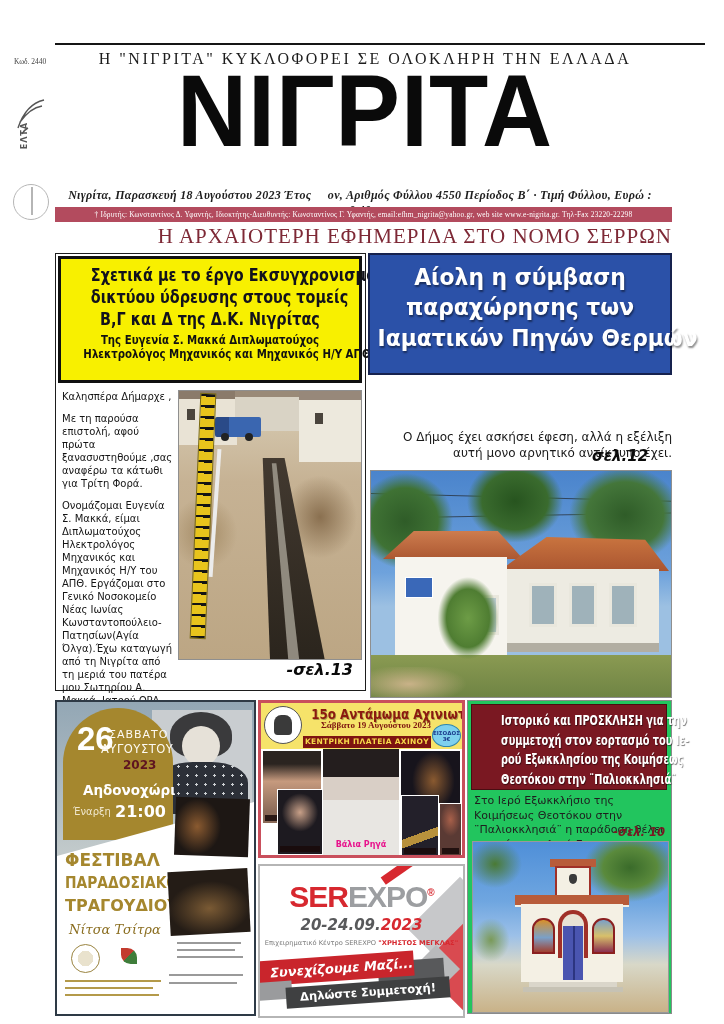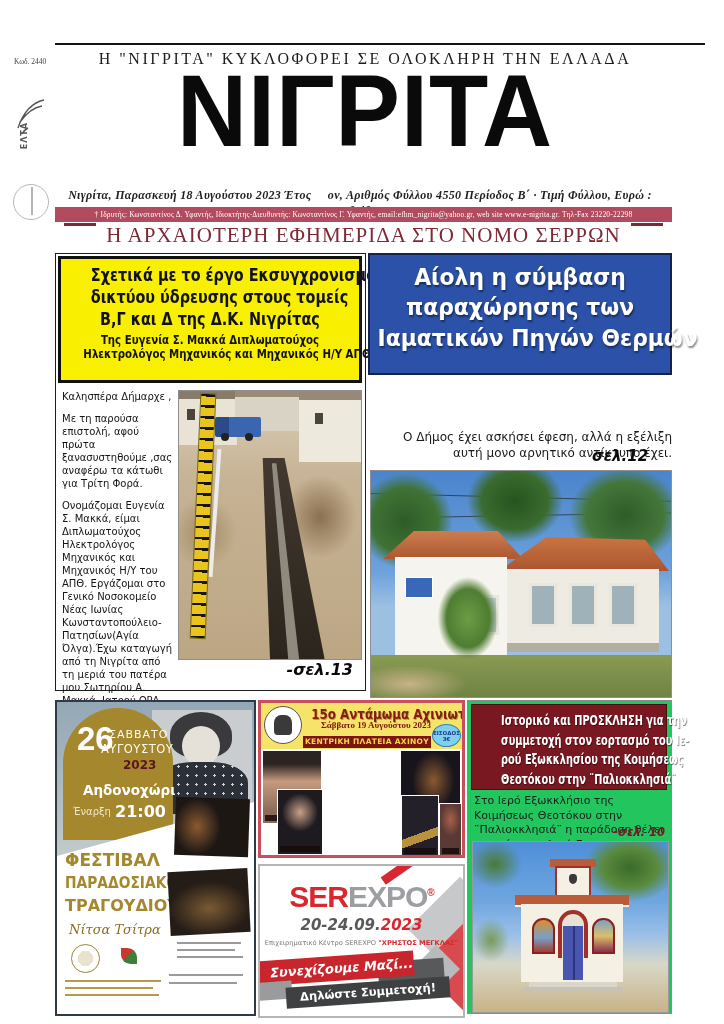--- a/index.html
+++ b/index.html
@@ -25,21 +25,21 @@
   .mast-title{left:55px;top:60px;width:620px;text-align:center;
               font-family:"Liberation Sans","DejaVu Sans",sans-serif;font-weight:900;
               font-size:97px;line-height:1.05;color:#0a0a0a;transform:scaleY(1.05);letter-spacing:1px;}
   .mast-sub{left:257px;top:166px;width:381px;height:19px;background:#3E8ECF;color:#fff;
             font:700 12.5px "Liberation Serif","DejaVu Serif",serif;letter-spacing:3px;
             text-align:center;line-height:20px;}
   .dateline{left:60px;top:188px;width:600px;text-align:center;color:#1e1e1e;
             font:italic 700 12px "Liberation Serif","DejaVu Serif",serif;letter-spacing:.3px;}
   .pub-bar{left:55px;top:207px;width:617px;height:15px;background:#B34B5E;color:#fff;
            font:7.4px "Liberation Serif","DejaVu Serif",serif;text-align:center;line-height:15px;letter-spacing:.2px;}
-  .slogan-row{left:55px;top:223px;width:617px;height:27px;display:flex;align-items:flex-start;justify-content:center;gap:10px;}
+  .slogan-row{left:55px;top:223px;width:617px;height:27px;display:flex;align-items:flex-end;justify-content:center;gap:10px;flex-direction:column;}
   .slogan-dash{width:32px;height:2.5px;background:#7E2936;}
   .slogan-txt{font:21px "Liberation Serif","DejaVu Serif",serif;color:#7E2936;letter-spacing:1px;}
 
   
   .lblock{left:55px;top:253px;width:311px;height:438px;border:1.5px solid #1d1d1d;background:#fff;box-sizing:border-box;}
   .ybox{position:absolute;left:2px;top:2px;width:304px;height:127px;background:#F8F000;
         border:3px solid #101010;box-sizing:border-box;text-align:center;padding-top:5px;}
   .ybox .hl{font-weight:700;font-size:18px;line-height:1.22;color:#12121c;transform:scaleX(.8);}
   .ybox .by1{margin-top:3px;font-weight:700;font-size:12px;color:#111;transform:scaleX(.85);}
   .ybox .by2{font-weight:700;font-size:12px;color:#111;transform:scaleX(.85);}
@@ -344,20 +344,23 @@
     <div class="a-badge">
       <div>ΕΙΣΟΔΟΣ</div>
       <div>3€</div>
     </div>
     <div class="a-ph" style="left:2px;top:48px;width:58px;height:72px;background:linear-gradient(180deg,#2b2420 18%,#c69a7e 42%,#8a6a58 85%);">
       <div class="a-name"></div>
     </div>
     <div class="a-ph" style="left:140px;top:48px;width:59px;height:66px;background:radial-gradient(45% 55% at 55% 45%,#8a5a30 0%,#17141c 80%);">
       <div class="a-name"></div>
     </div>
+    <div class="a-ph" style="left:62px;top:46px;width:76px;height:106px;background:linear-gradient(180deg,#241e1e 0 26%,#d9cfc6 26% 48%,#e8e6e2 48%);">
+      <div class="a-center-name">Βάλια Ρηγά</div>
+    </div>
     <div class="a-ph" style="left:16px;top:86px;width:44px;height:64px;background:radial-gradient(55% 40% at 50% 35%,#c8a088 0%,#1d1a20 75%);border:1px solid #fff;">
       <div class="a-name"></div>
     </div>
     <div class="a-ph" style="left:140px;top:92px;width:36px;height:60px;background:linear-gradient(160deg,#23202a 60%,#b8913c 60% 72%,#23202a 72%);border:1px solid #fff;">
       <div class="a-name"></div>
     </div>
     <div class="a-ph" style="left:178px;top:100px;width:21px;height:52px;background:radial-gradient(60% 40% at 50% 30%,#a8604a 0%,#5a3a34 80%);border:1px solid #fff;">
       <div class="a-name"></div>
     </div>
   </div>

